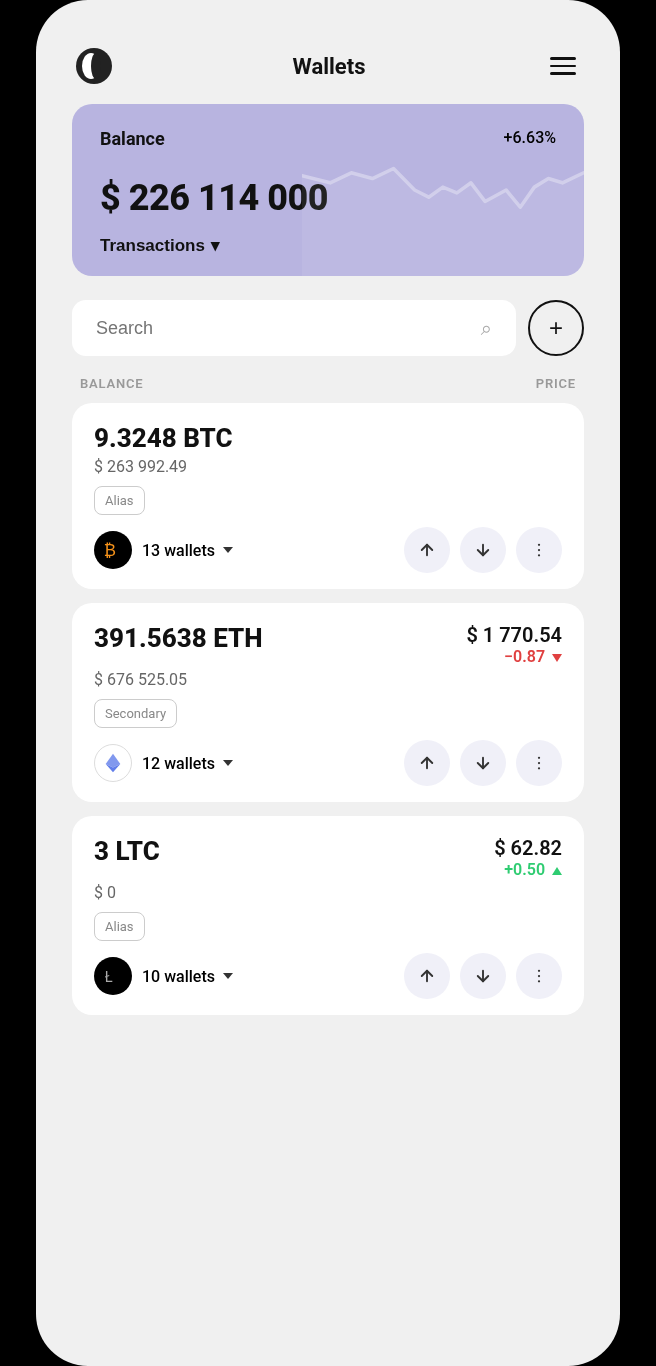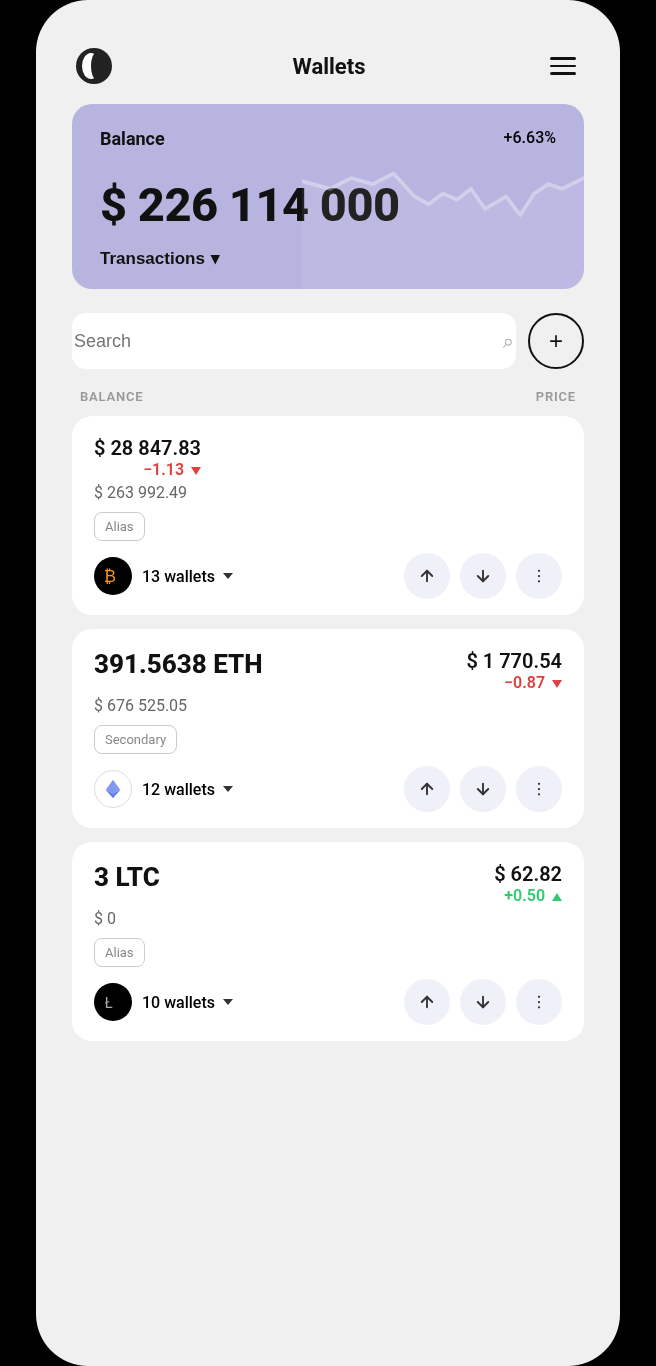--- a/index.html
+++ b/index.html
@@ -82,21 +82,21 @@
       color: #111;
     }
 
     .balance-percent {
       font-size: 16px;
       font-weight: 500;
       color: #000000;
     }
 
     .balance-amount {
-      font-size: 47px;
+      font-size: 36px;
       font-weight: 800;
       color: #111;
       margin-bottom: 16px;
       letter-spacing: -0.5px;
       margin-top: 28px;
     }
 
     .transactions-btn {
       display: flex;
       align-items: center;
@@ -130,21 +130,21 @@
       gap: 12px;
       margin-bottom: 20px;
     }
 
     .search-box {
       flex: 1;
       background: #fff;
       border-radius: 14px;
       display: flex;
       align-items: center;
-      padding: 0 2px;
+      padding: 0 24px;
       height: 56px;
       gap: 10px;
     }
 
     .search-input {
       flex: 1;
       border: none;
       outline: none;
       font-size: 18px;
       color: #aaa;
@@ -346,24 +346,21 @@
   </div>
 
   <div class="table-headers">
     <span class="table-header">BALANCE</span>
     <span class="table-header">PRICE</span>
   </div>
 
   <div id="asset-list">
       <div class="asset-card">
     <div class="asset-top">
-      <div class="price-col">
-        <div class="asset-price">$ 28 847.83</div>
-        <div class="asset-change negative">−1.13 <span style="display:inline-block;width:0;height:0;border-left:5px solid transparent;border-right:5px solid transparent;border-top:8px solid #e04040;margin-left:3px;vertical-align:middle;"></span></div>
-      </div>
+      <span class="asset-amount">9.3248 BTC</span>
     </div>
     <div class="asset-usd">$ 263 992.49</div>
     <div class="alias-tag">Alias</div>
     <div class="asset-footer">
       <div class="wallet-info">
         <div class="coin-icon btc">
       <svg width="22" height="22" viewBox="0 0 24 24">
                 <text x="2" y="18" font-size="18" fill="#f7931a">₿</text>
               </svg>
     </div>

